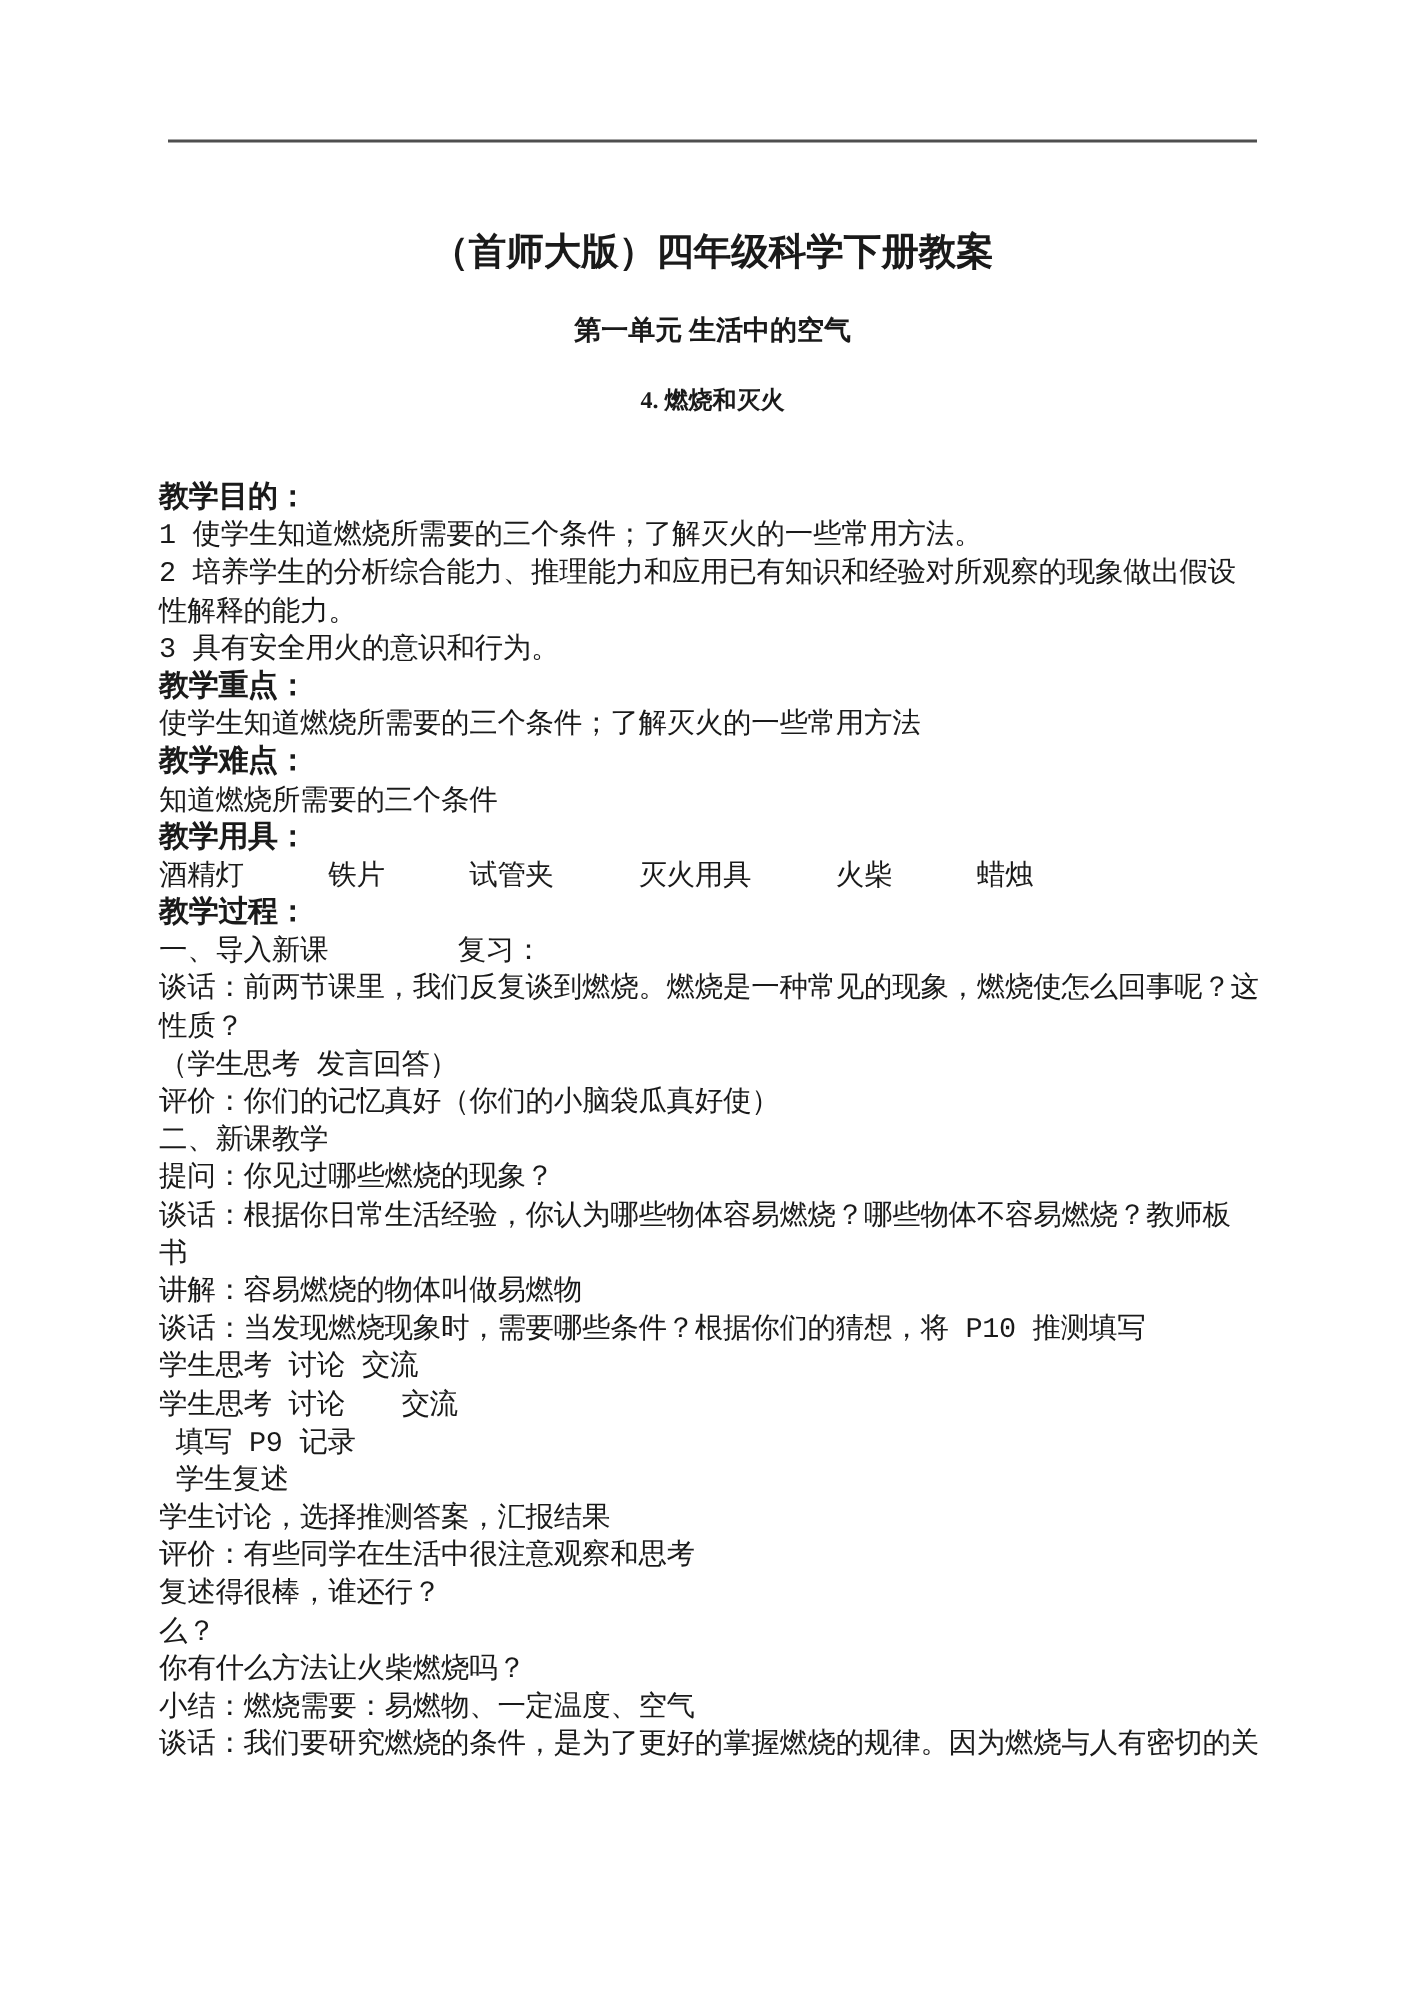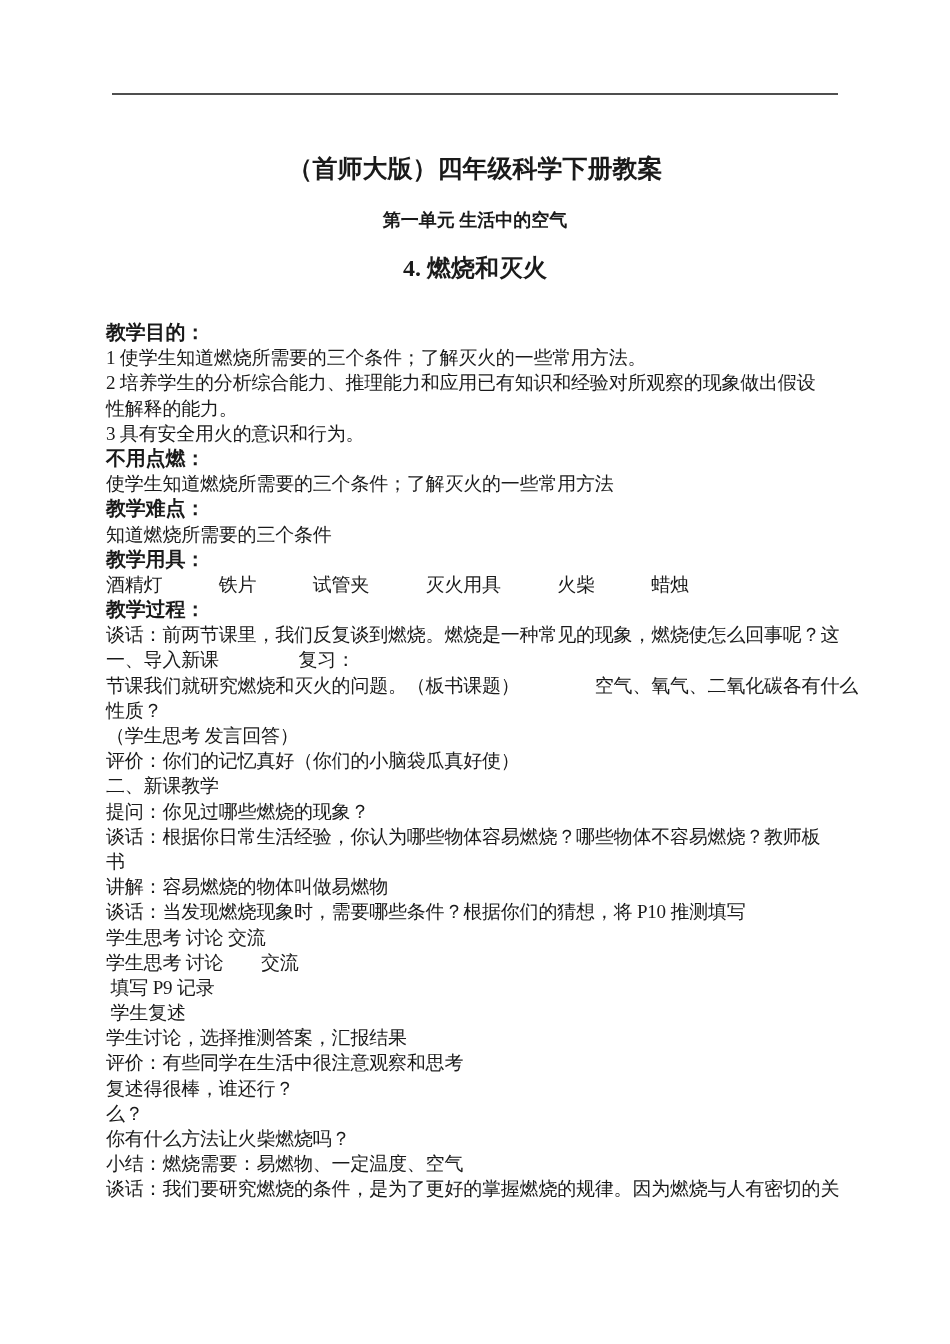--- a/index.html
+++ b/index.html
@@ -15,52 +15,51 @@
   .header-rule {
     position: absolute; left: 112px; top: 93px;
     width: 726px; height: 2px; background: #4f4f4f;
   }
   .title {
     position: absolute; left: 0; width: 950px;
     text-align: center; font-weight: bold; white-space: pre;
   }
   .t1 { top: 153px; font-size: 25px; line-height: 32px; }
   .t2 { top: 204px; font-size: 18px; line-height: 32px; }
-  .t3 { top: 252px; font-size: 24px; line-height: 32px; }
+  .t3 { top: 252px; font-size: 16px; line-height: 32px; }
   .doc-body {
     position: absolute; left: 106px; top: 320px; width: 740px;
-    font-size: 19px; line-height: 25.2px; letter-spacing: -0.2px;
+    font-size: 19px; line-height: 25.2px; letter-spacing: -0.2px; font-family: Liberation Mono, monospace;
   }
   .line { white-space: pre; height: 25.2px; }
   .line.heading { font-weight: bold; font-size: 20px; }
 </style>
 </head>
 <body>
 
 <div class="page">
   <div class="header-rule"></div>
   <div class="title t1">（首师大版）四年级科学下册教案</div>
   <div class="title t2">第一单元 生活中的空气</div>
   <div class="title t3">4. 燃烧和灭火</div>
   <div class="doc-body" id="doc-body">
       <div class="line heading">教学目的：</div>
       <div class="line">1 使学生知道燃烧所需要的三个条件；了解灭火的一些常用方法。</div>
       <div class="line">2 培养学生的分析综合能力、推理能力和应用已有知识和经验对所观察的现象做出假设</div>
       <div class="line">性解释的能力。</div>
       <div class="line">3 具有安全用火的意识和行为。</div>
-      <div class="line heading">不用点燃：</div>
+      <div class="line heading">教学重点：</div>
       <div class="line">使学生知道燃烧所需要的三个条件；了解灭火的一些常用方法</div>
       <div class="line heading">教学难点：</div>
       <div class="line">知道燃烧所需要的三个条件</div>
       <div class="line heading">教学用具：</div>
       <div class="line">酒精灯　　　铁片　　　试管夹　　　灭火用具　　　火柴　　　蜡烛</div>
       <div class="line heading">教学过程：</div>
+      <div class="line">一、导入新课　　　　 复习：</div>
       <div class="line">谈话：前两节课里，我们反复谈到燃烧。燃烧是一种常见的现象，燃烧使怎么回事呢？这</div>
-      <div class="line">一、导入新课　　　　 复习：</div>
-      <div class="line">节课我们就研究燃烧和灭火的问题。（板书课题）　　　　空气、氧气、二氧化碳各有什么</div>
       <div class="line">性质？</div>
       <div class="line">（学生思考 发言回答）</div>
       <div class="line">评价：你们的记忆真好（你们的小脑袋瓜真好使）</div>
       <div class="line">二、新课教学</div>
       <div class="line">提问：你见过哪些燃烧的现象？</div>
       <div class="line">谈话：根据你日常生活经验，你认为哪些物体容易燃烧？哪些物体不容易燃烧？教师板</div>
       <div class="line">书</div>
       <div class="line">讲解：容易燃烧的物体叫做易燃物</div>
       <div class="line">谈话：当发现燃烧现象时，需要哪些条件？根据你们的猜想，将 P10 推测填写</div>
       <div class="line">学生思考 讨论 交流</div>

